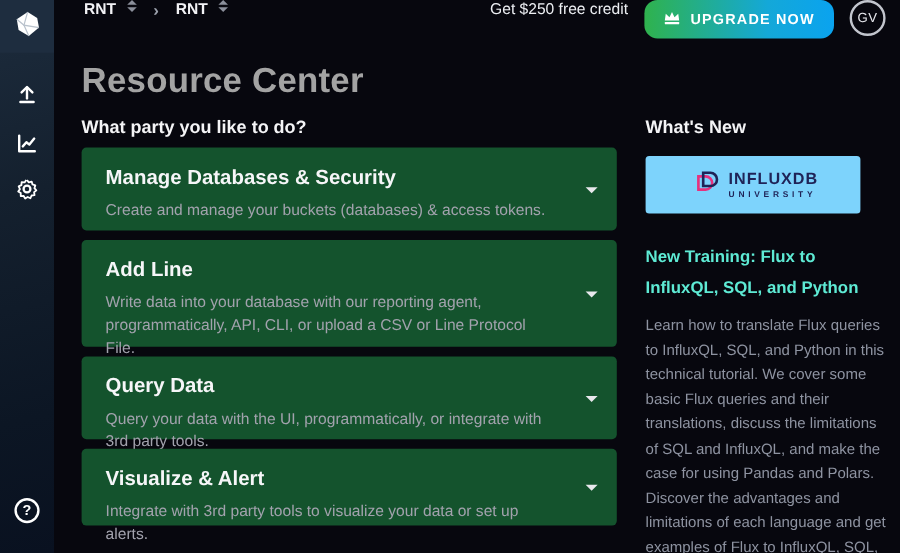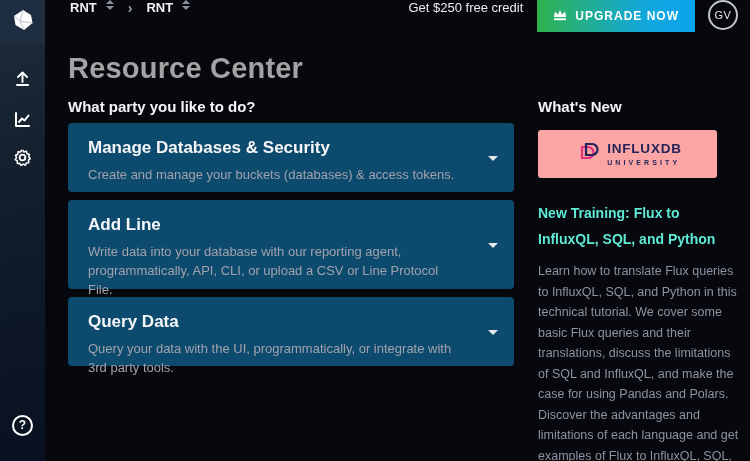--- a/index.html
+++ b/index.html
@@ -48,21 +48,21 @@
     border-bottom: 4px solid #8b8f9b;
   }
   .caret-switch .down {
     width: 0; height: 0; border-left: 4px solid transparent; border-right: 4px solid transparent;
     border-top: 4px solid #8b8f9b;
   }
   .crumb-sep { color: #9ba0ab; font-size: 14px; font-weight: bold; margin: 0 14px; }
   .topbar-spacer { flex: 1; }
   .credit-text { font-size: 13px; color: #eceef2; margin-right: 14px; }
   .upgrade-btn {
-    height: 26px; padding: 16px 16px; border: none; border-radius: 1px;
+    height: 26px; padding: 16px 16px; border: none; border-radius: 11px;
     background: linear-gradient(90deg, #2fb24d 0%, #14a8d8 65%, #0aa3ef 100%);
     color: #fff; font-family: "Liberation Sans", sans-serif;
     font-size: 12px; font-weight: bold; letter-spacing: 1px;
     display: flex; align-items: center; gap: 8px; cursor: pointer;
   }
   .avatar {
     width: 30px; height: 30px; border-radius: 50%;
     border: 2px solid #c2c5cd; margin-left: 13px;
     display: flex; align-items: center; justify-content: center;
     font-size: 11px; font-weight: normal; color: #e8e9ee;
@@ -74,21 +74,21 @@
     position: absolute; left: 68px; top: 52px;
     font-size: 29px; font-weight: bold; color: #a3a3a3; letter-spacing: 0.2px;
   }
   .section-heading {
     position: absolute; left: 68px; top: 98px;
     font-size: 15px; font-weight: bold; color: #f4f4f6;
   }
   .cards { position: absolute; left: 68px; top: 123px; width: 446px; }
   .card {
     position: relative;
-    background: #0c4a6e; border-radius: 4px;
+    background: #14532d; border-radius: 4px;
     padding: 15px 48px 15px 20px;
     margin-bottom: 8px; cursor: pointer;
   }
   .card-1 { height: 69px; }
   .card-2 { height: 89px; }
   .card-3 { height: 69px; }
   .card-4 { height: 64px; }
   .card-title { font-size: 17px; font-weight: bold; color: #f6f6f8; }
   .card-desc {
     margin-top: 7px; font-size: 13px; line-height: 19px; color: #a2a2ad;
@@ -99,21 +99,21 @@
     width: 0; height: 0;
     border-left: 5px solid transparent; border-right: 5px solid transparent;
     border-top: 5px solid #e8e8ec;
   }
 
   
   .whats-new { position: absolute; left: 538px; top: 98px; width: 203px; }
   .wn-heading { font-size: 15px; font-weight: bold; color: #f4f4f6; }
   .wn-banner {
     margin-top: 15px; width: 179px; height: 48px;
-    background: #fca5a5; border-radius: 3px;
+    background: #7dd3fc; border-radius: 3px;
     display: flex; align-items: center; justify-content: center; gap: 8px;
     cursor: pointer;
   }
   .iu-wordmark { display: flex; flex-direction: column; line-height: 1; }
   .iu-brand { font-size: 13.5px; font-weight: bold; color: #1f2357; letter-spacing: 0.8px; }
   .iu-sub { font-size: 7px; font-weight: bold; color: #1f2357; letter-spacing: 3.1px; margin-top: 3px; }
   .wn-article-title {
     margin-top: 22px; font-size: 14px; font-weight: bold; color: #5eead4; line-height: 26px;
   }
   .wn-article-body {
@@ -209,20 +209,25 @@
   <div class="card card-2">
     <div class="card-title">Add Line</div>
     <div class="card-desc">Write data into your database with our reporting agent, programmatically, API, CLI, or upload a CSV or Line Protocol File.</div>
     <span class="card-chevron"></span>
   </div>
   <div class="card card-3">
     <div class="card-title">Query Data</div>
     <div class="card-desc">Query your data with the UI, programmatically, or integrate with 3rd party tools.</div>
     <span class="card-chevron"></span>
   </div>
+  <div class="card card-4">
+    <div class="card-title">Visualize &amp; Alert</div>
+    <div class="card-desc">Integrate with 3rd party tools to visualize your data or set up alerts.</div>
+    <span class="card-chevron"></span>
+  </div>
 </div>
 
 <div class="whats-new">
   <div class="wn-heading">What's New</div>
 
   <div class="wn-banner">
     <span>
       <svg width="26" height="26" viewBox="0 0 26 26" fill="none">
         <path d="M9 8 h6 a5.5 5.5 0 0 1 0 11 h-6 z" stroke="#e6317e" stroke-width="2.2"></path>
         <path d="M13 5 h6 a5.5 5.5 0 0 1 0 11 h-6 z" stroke="#1f2357" stroke-width="2.2"></path>

